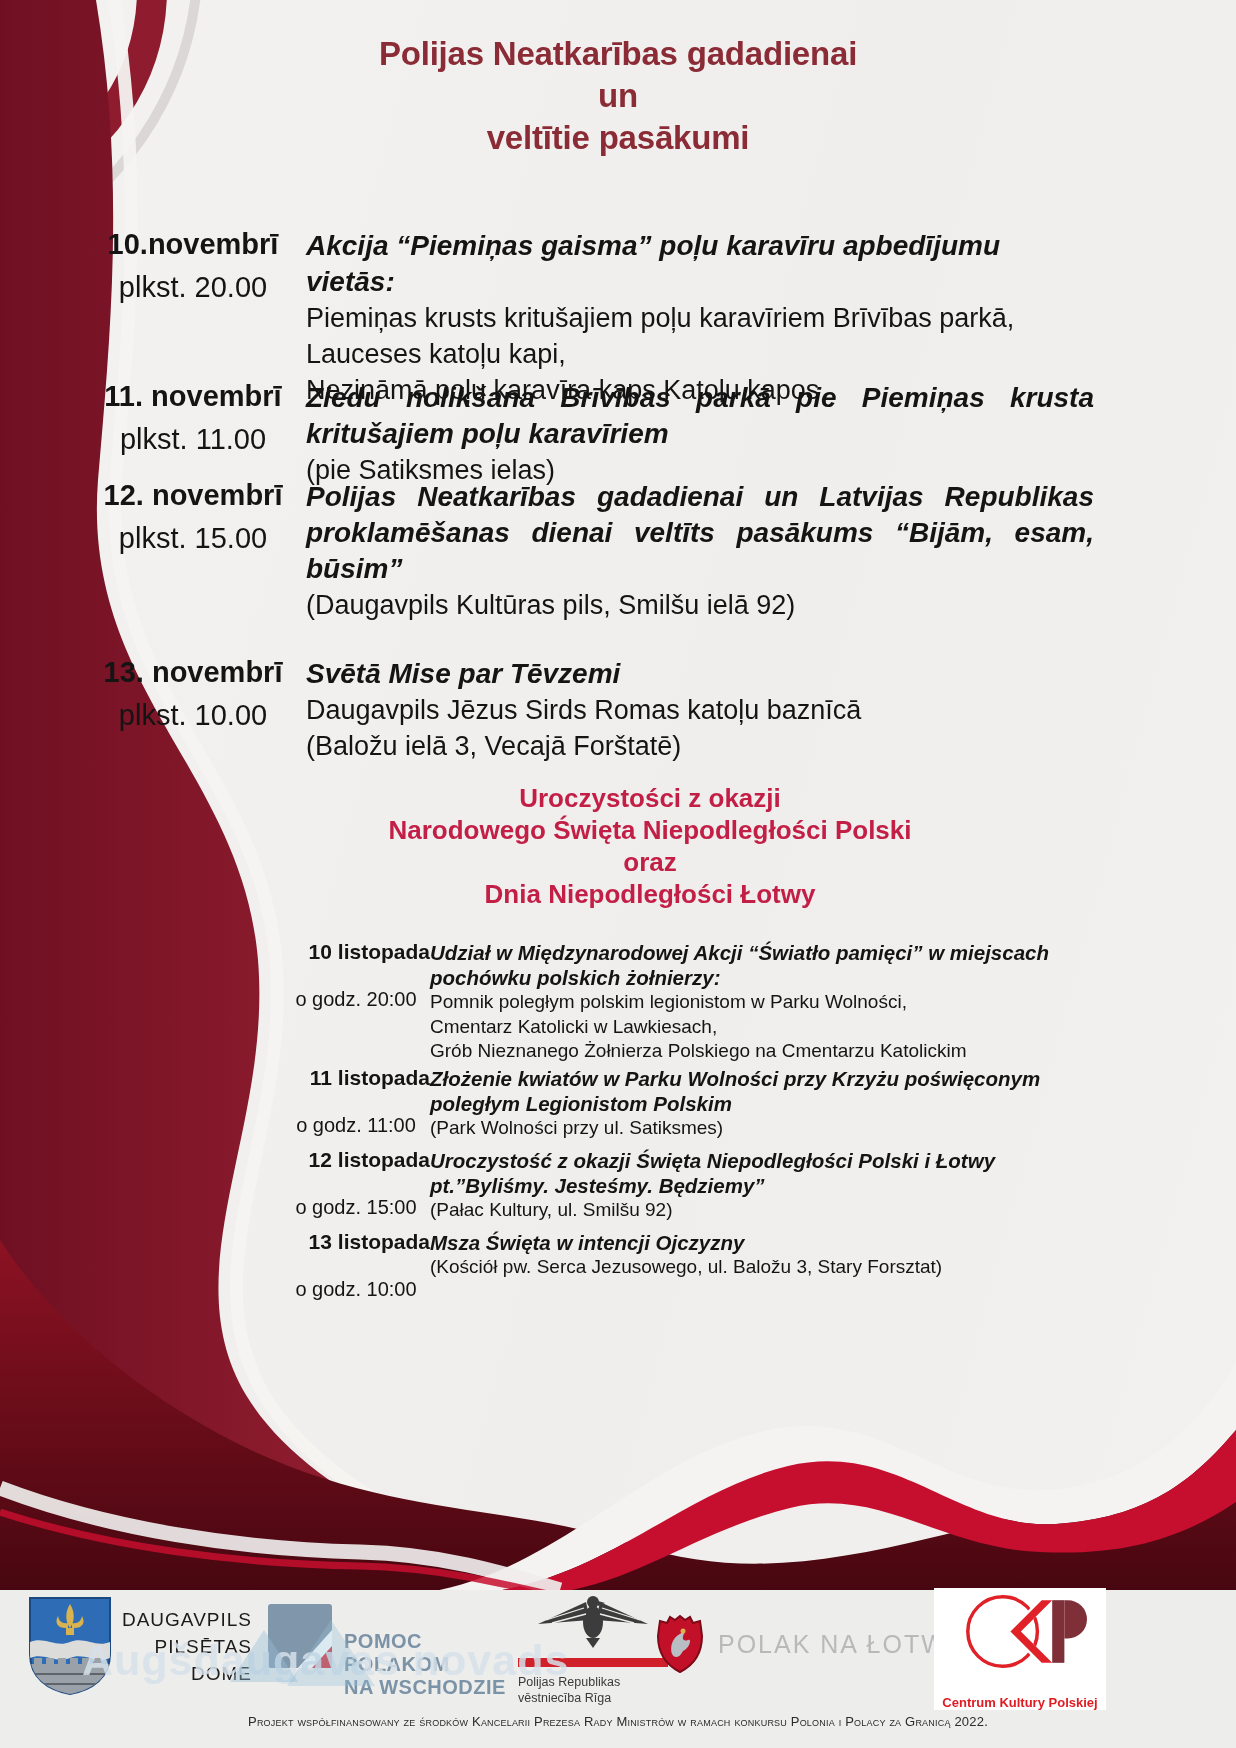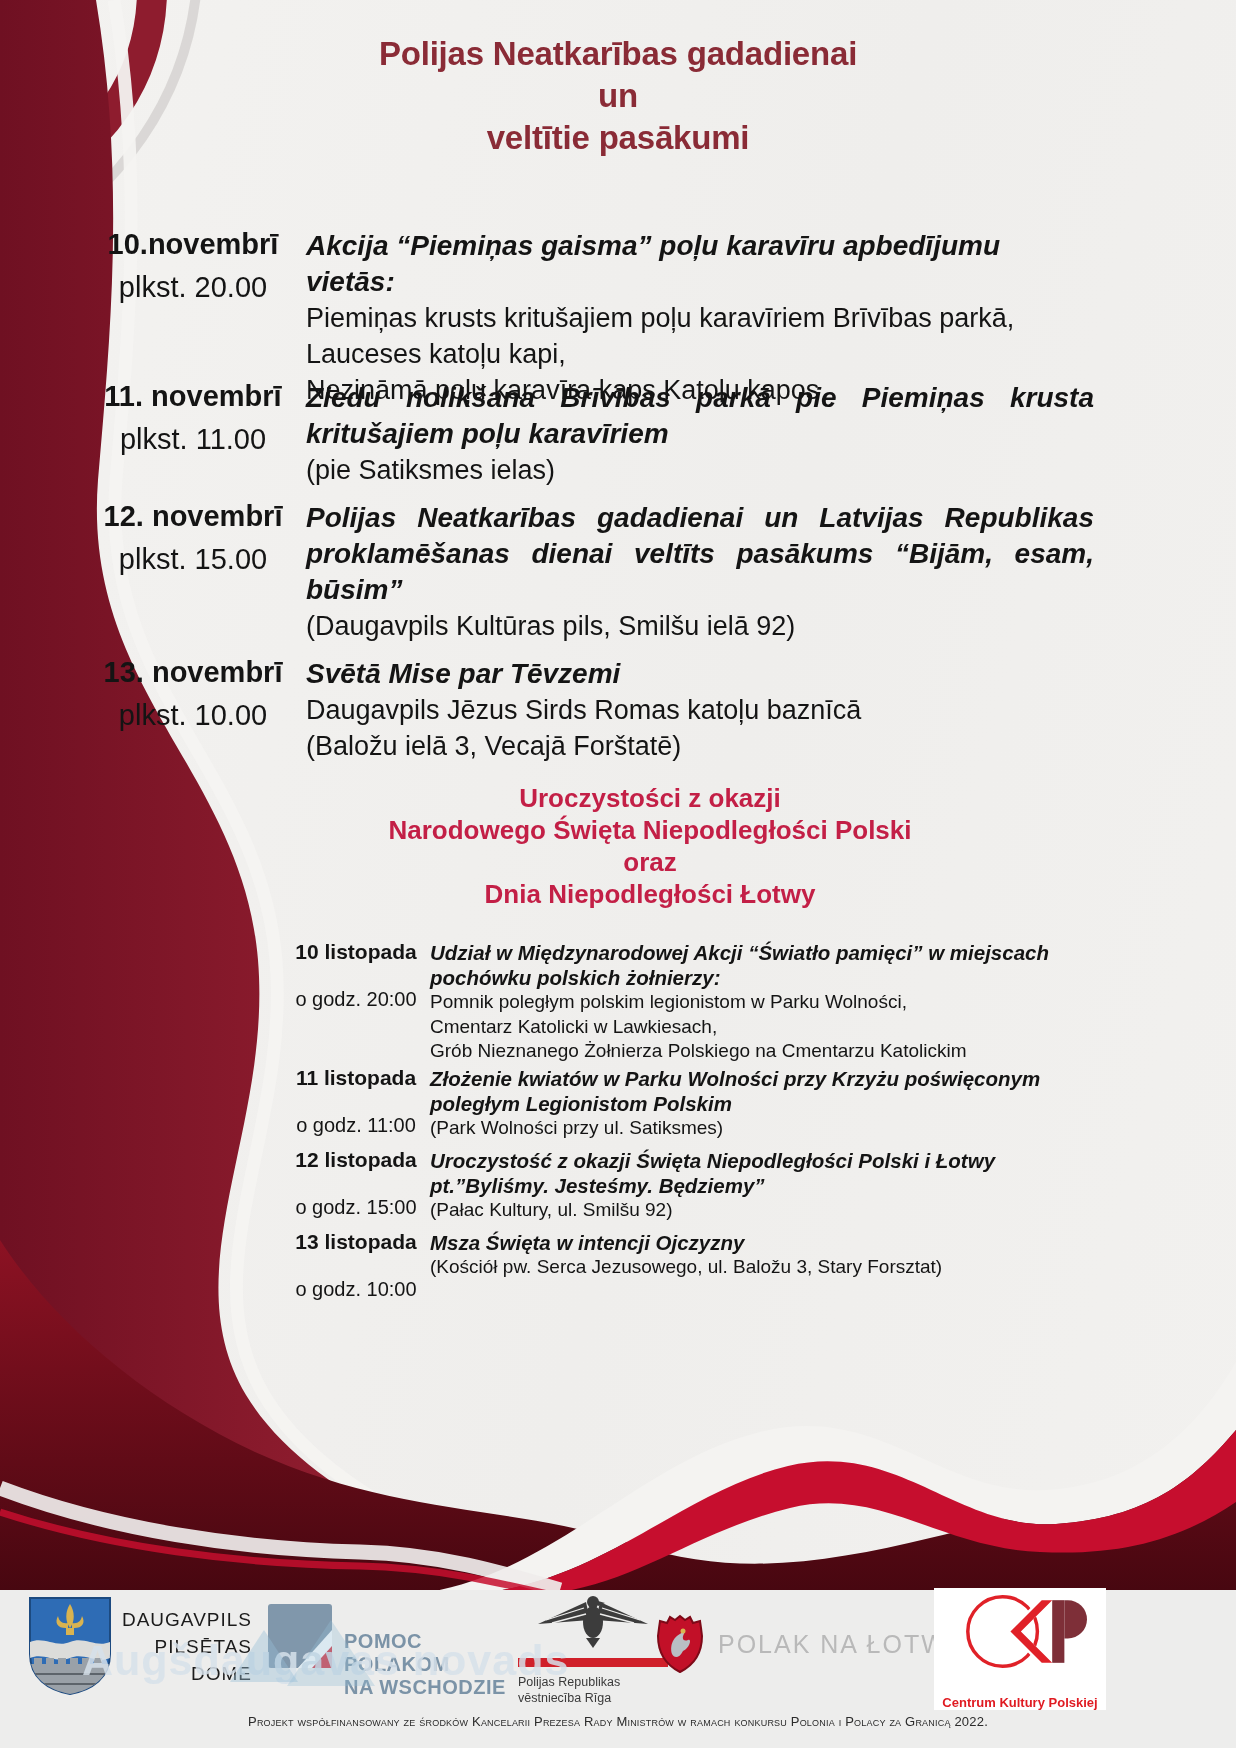--- a/index.html
+++ b/index.html
@@ -8,38 +8,38 @@
           font-family:"Liberation Sans",sans-serif;color:#141414;}
   .bg-svg{position:absolute;left:0;top:0;z-index:0;}
   .content{position:absolute;inset:0;z-index:1;}
 
   
   .title{position:absolute;top:33px;left:0;width:100%;text-align:center;
          font-weight:bold;font-size:33px;line-height:42px;color:#8a2b36;letter-spacing:-.2px;}
 
   
   .lv-row{position:absolute;display:flex;left:88px;width:1010px;}
-  .lv-r1{top:228px}.lv-r2{top:380px}.lv-r3{top:500px}.lv-r4{top:656px}
+  .lv-r1{top:228px}.lv-r2{top:380px}.lv-r3{top:479px}.lv-r4{top:656px}
   .lv-date{width:210px;text-align:center;font-size:29px;flex:none;}
   .lv-date .d{font-weight:bold;}
   .lv-date .t{margin-top:10px;}
   .lv-desc{width:788px;margin-left:8px;font-size:27px;line-height:36px;}
   .lv-desc .etitle{font-weight:bold;font-style:italic;font-size:28px;line-height:36px;}
   .just{text-align:justify;}
   .lv-desc .line{display:block;}
 
   
   .pl-heading{position:absolute;top:782px;left:70px;width:1160px;text-align:center;
               font-weight:bold;font-size:26px;line-height:32px;color:#c31f46;}
 
   
   .pl-row{position:absolute;display:flex;left:282px;width:820px;}
   .pl-r1{top:940px}.pl-r2{top:1066px}.pl-r3{top:1148px}.pl-r4{top:1230px}
   .pl-date{width:148px;text-align:center;font-size:20px;flex:none;}
-  .pl-date .d{font-weight:bold;font-size:21px;}
+  .pl-date .d{font-weight:bold;font-size:21px;text-align:right;}
   .pl-date .t{margin-top:24px;}
   .pl-desc{width:665px;}
   .pl-desc .etitle{font-weight:bold;font-style:italic;font-size:20.5px;line-height:25px;}
   .pl-desc .line{display:block;font-size:19px;line-height:24.5px;}
 
   
   .logos{position:absolute;top:1588px;left:0;width:1236px;height:160px;}
   .crest-lv{position:absolute;left:28px;top:8px;}
   .dome-text{position:absolute;left:112px;top:18px;width:140px;text-align:right;
              font-size:19px;line-height:27px;letter-spacing:1px;color:#1b1b1b;}

